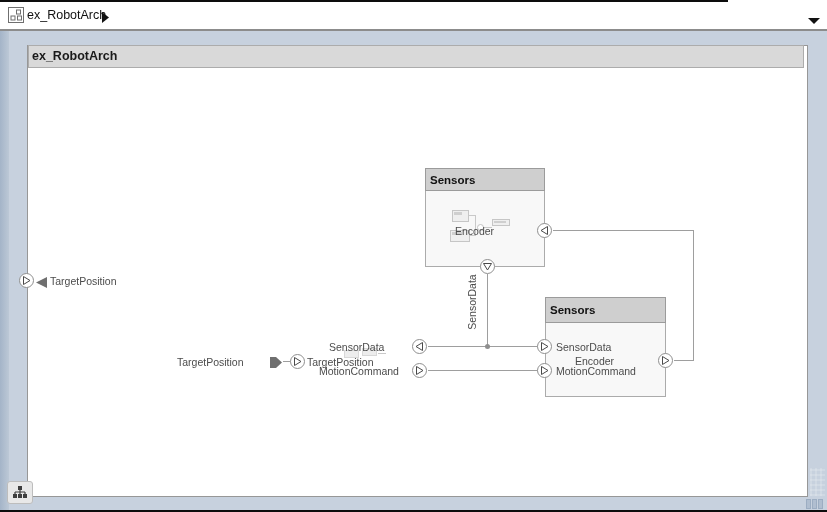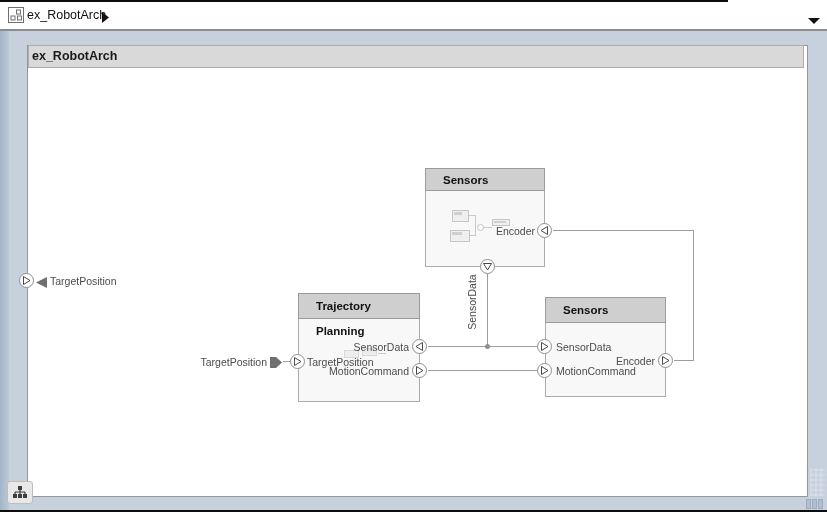--- a/index.html
+++ b/index.html
@@ -15,29 +15,29 @@
   .crumb-caret{position:absolute;left:101px;top:9px;}
   .dd-caret{position:absolute;left:808px;top:11px;}
 
   
   .left-shade{position:absolute;left:0;top:31px;width:9px;height:481px;background:linear-gradient(90deg,#a4b4c8,#bcc8d6);}
   .canvas{position:absolute;left:27px;top:45px;width:781px;height:452px;background:#fff;border:1px solid #979797;box-sizing:border-box;}
   .diagram-title{position:absolute;left:28px;top:45px;width:776px;height:23px;background:#d9d9d9;border:1px solid #acacac;box-sizing:border-box;font-weight:bold;font-size:12.5px;color:#1a1a1a;line-height:21px;padding-left:3px;}
 
   
   .comp{position:absolute;background:#f8f8f8;border:1px solid #ababab;box-sizing:border-box;}
-  .comp-head{position:absolute;left:-1px;top:-1px;right:-1px;background:#cfcfcf;border:1px solid #9b9b9b;box-sizing:border-box;font-weight:bold;font-size:11.5px;color:#111;padding-left:17px;}
+  .comp-head{position:absolute;left:-1px;top:-1px;right:-1px;background:#cfcfcf;border:1px solid #9b9b9b;box-sizing:border-box;font-weight:bold;font-size:11.5px;color:#111;padding-left:4px;}
 
   
   .port{position:absolute;width:15px;height:15px;border-radius:50%;background:#fff;border:1px solid #8f8f8f;box-sizing:border-box;z-index:6;}
   .port svg{position:absolute;left:1px;top:1px;}
 
   
   .lbl{position:absolute;height:14px;line-height:14px;font-size:10.5px;color:#4c4c4c;white-space:nowrap;z-index:5;}
-  .r{text-align:right;}
+  .r{text-align:left;}
   .vlabel{position:absolute;width:60px;height:14px;line-height:14px;font-size:10.5px;color:#4c4c4c;text-align:center;transform:rotate(-90deg);z-index:5;}
 
   
   .ln{position:absolute;background:#9e9e9e;z-index:2;}
   .dot{position:absolute;width:5px;height:5px;border-radius:50%;background:#8f8f8f;z-index:3;}
 
   
   .pv{position:absolute;background:#efefef;border:1px solid #c6c6c6;box-sizing:border-box;z-index:1;}
   .pv .tt{position:absolute;left:1px;top:1px;height:3px;background:#cfcfcf;}
   .pvln{position:absolute;background:#c9c9c9;z-index:1;}
@@ -121,23 +121,20 @@
     <svg width="11" height="11" viewBox="0 0 11 11">
         <polygon points="8.5,1.5 2,5.5 8.5,9.5" fill="#fff" stroke="#4a4a4a" stroke-width="1"></polygon>
       </svg>
   </div>
   <div class="port" style="left:480px;top:259px;">
     <svg width="11" height="11" viewBox="0 0 11 11">
         <polygon points="1.5,2.5 9.5,2.5 5.5,9" fill="#fff" stroke="#4a4a4a" stroke-width="1"></polygon>
       </svg>
   </div>
 
-  <div class="comp" style="left:298px;top:293px;width:122px;height:109px;">
-    <div class="comp-head" style="height:26px;line-height:25px;">Trajectory Planning</div>
-  </div>
 
   <div class="ghost" style="left:344px;top:350px;width:15px;height:8px;"></div>
   <div class="ghost" style="left:362px;top:348px;width:15px;height:8px;"></div>
   <div class="pvln" style="left:378px;top:353px;width:8px;height:1px;"></div>
 
   <div class="lbl r" style="left:329px;top:340px;width:80px;">SensorData</div>
   <div class="lbl" style="left:307px;top:355px;">TargetPosition</div>
   <div class="lbl r" style="left:319px;top:364px;width:90px;">MotionCommand</div>
 
   <div class="port" style="left:412px;top:339px;">

